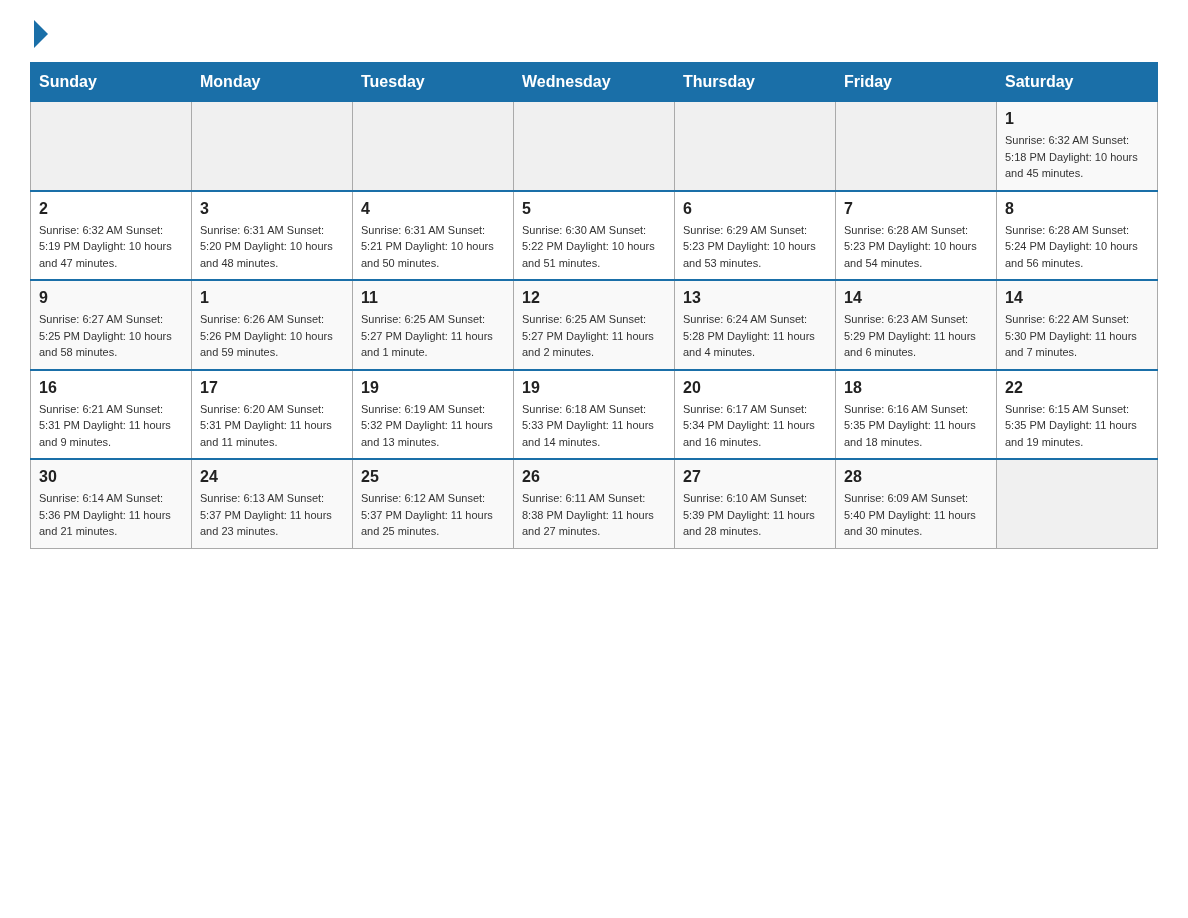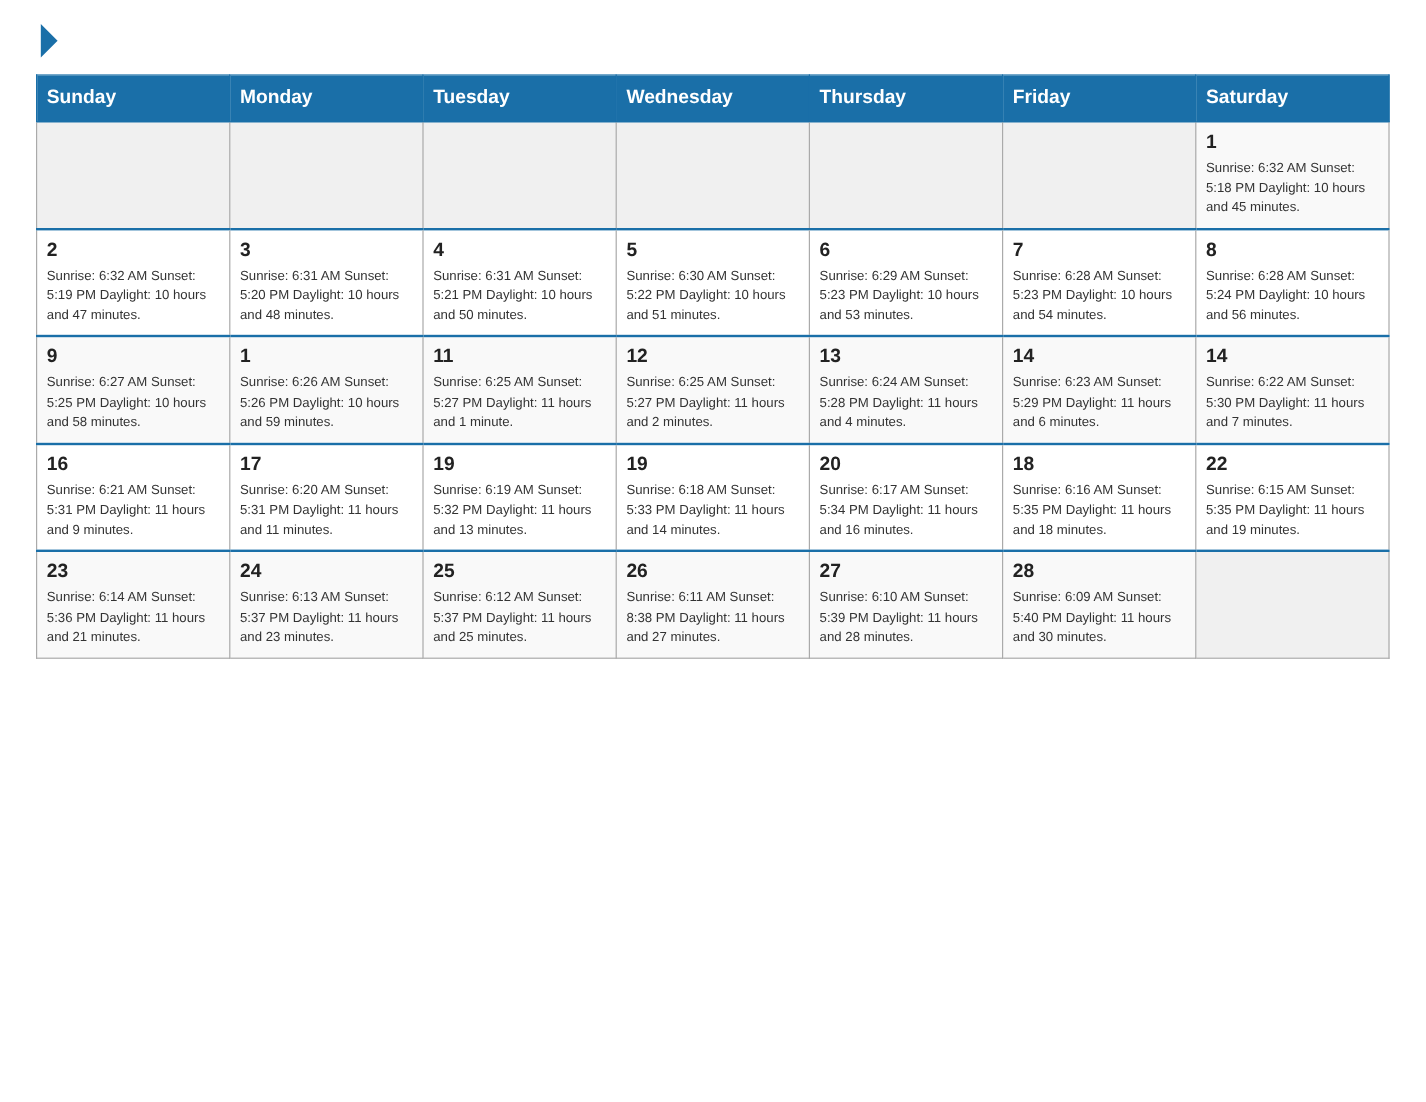--- a/index.html
+++ b/index.html
@@ -295,21 +295,21 @@
         <td>
           <span class="day-number">22</span>
           <div class="day-info">Sunrise: 6:15 AM
 Sunset: 5:35 PM
 Daylight: 11 hours
 and 19 minutes.</div>
         </td>
       </tr>
       <tr class="row-border">
         <td>
-          <span class="day-number">23</span>
+          <span class="day-number">30</span>
           <div class="day-info">Sunrise: 6:14 AM
 Sunset: 5:36 PM
 Daylight: 11 hours
 and 21 minutes.</div>
         </td>
         <td>
           <span class="day-number">24</span>
           <div class="day-info">Sunrise: 6:13 AM
 Sunset: 5:37 PM
 Daylight: 11 hours

